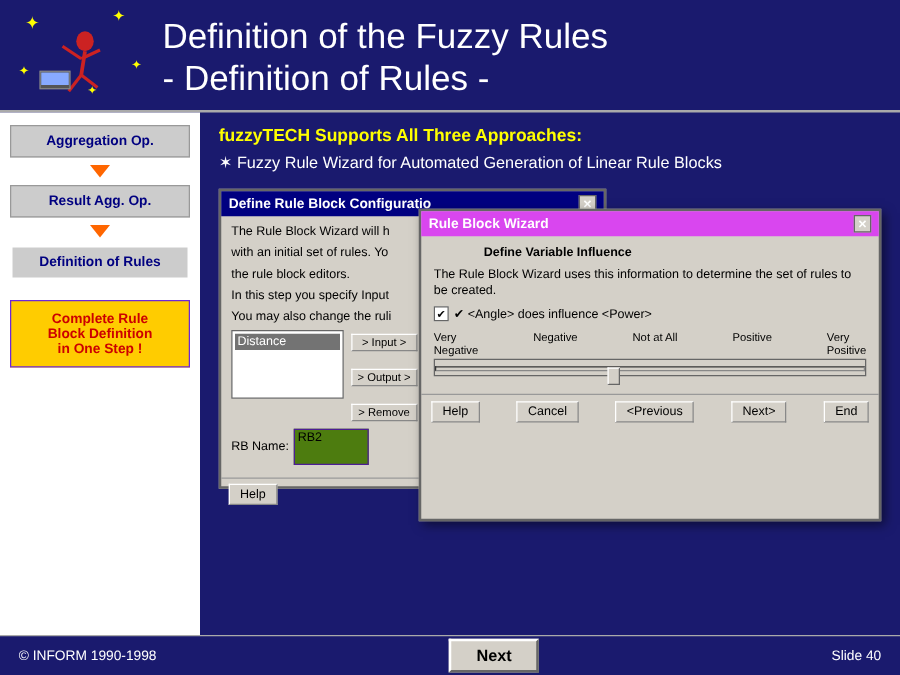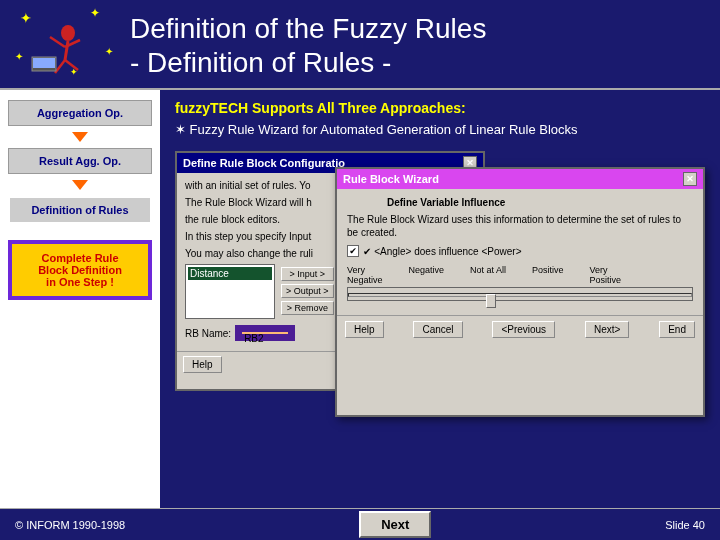--- a/index.html
+++ b/index.html
@@ -73,21 +73,21 @@
       border: 2px solid #ffffff;
     }
 
     .sidebar-item-highlight {
       background: #ffcc00;
       color: #cc0000;
       font-size: 11px;
       font-weight: bold;
       padding: 8px 8px;
       text-align: center;
-      border: 4px solid #6d28d9;
+      border: 1px solid #6d28d9;
       margin-top: 10px;
     }
 
     .arrow-down {
       width: 0;
       height: 0;
       border-left: 8px solid transparent;
       border-right: 8px solid transparent;
       border-top: 10px solid #ff6600;
       margin: 0 auto;
@@ -179,27 +179,27 @@
       border: 1px solid #666;
       height: 55px;
       width: 90px;
       font-size: 10px;
       padding: 2px;
       overflow: hidden;
     }
 
     .dialog-list-item {
       padding: 1px 2px;
-      background: #14532d;
+      background: #737373;
       color: white;
     }
 
     .dialog-buttons-row {
       display: flex;
-      gap: 3px;
+      gap: 14px;
       margin-top: 3px;
     }
 
     .dialog-btn-small {
       background: #d4d0c8;
       border: 1px solid #888;
       border-top-color: #fff;
       border-left-color: #fff;
       font-size: 9px;
       padding: 1px 4px;
@@ -207,23 +207,23 @@
     }
 
     .dialog-name-row {
       display: flex;
       align-items: center;
       gap: 4px;
       margin-top: 6px;
     }
 
     .dialog-name-input {
-      background: #fdba74;
-      border: 7px solid #4c1d95;
-      height: 14px;
+      background: #4d7c0f;
+      border: 1px solid #4c1d95;
+      height: 29px;
       width: 60px;
       font-size: 10px;
       padding: 1px 2px;
     }
 
     .dialog-bottom-btns {
       display: flex;
       justify-content: space-between;
       padding: 4px 6px;
       border-top: 1px solid #999;
@@ -286,20 +286,21 @@
       font-size: 9px;
       flex-shrink: 0;
     }
 
     .slider-section {
       margin-top: 8px;
     }
 
     .slider-labels {
       display: flex;
+      justify-content: space-between;
       font-size: 9px;
       margin-bottom: 2px;
       gap: 26px;
     }
 
     .slider-bar-container {
       background: #d4d0c8;
       border: 1px solid #666;
       height: 14px;
       position: relative;
@@ -436,22 +437,22 @@
     </div>
 
     <div class="dialogs-container">
 
       <div class="dialog-back">
         <div class="dialog-titlebar">
           <span>Define Rule Block Configuratio</span>
           <div class="dialog-close">✕</div>
         </div>
         <div class="dialog-body">
+          <p>The Rule Block Wizard will h</p>
           <p>with an initial set of rules. Yo</p>
-          <p>The Rule Block Wizard will h</p>
           <p>the rule block editors.</p>
           <p>In this step you specify Input</p>
           <p>You may also change the ruli</p>
           <div style="display:flex; gap:6px; align-items:flex-start;">
             <div class="dialog-list-box">
               <div class="dialog-list-item">Distance</div>
             </div>
             <div class="dialog-buttons-row" style="flex-direction:column;">
               <button class="dialog-btn-small">&gt; Input &gt;</button>
               <button class="dialog-btn-small">&gt; Output &gt;</button>

